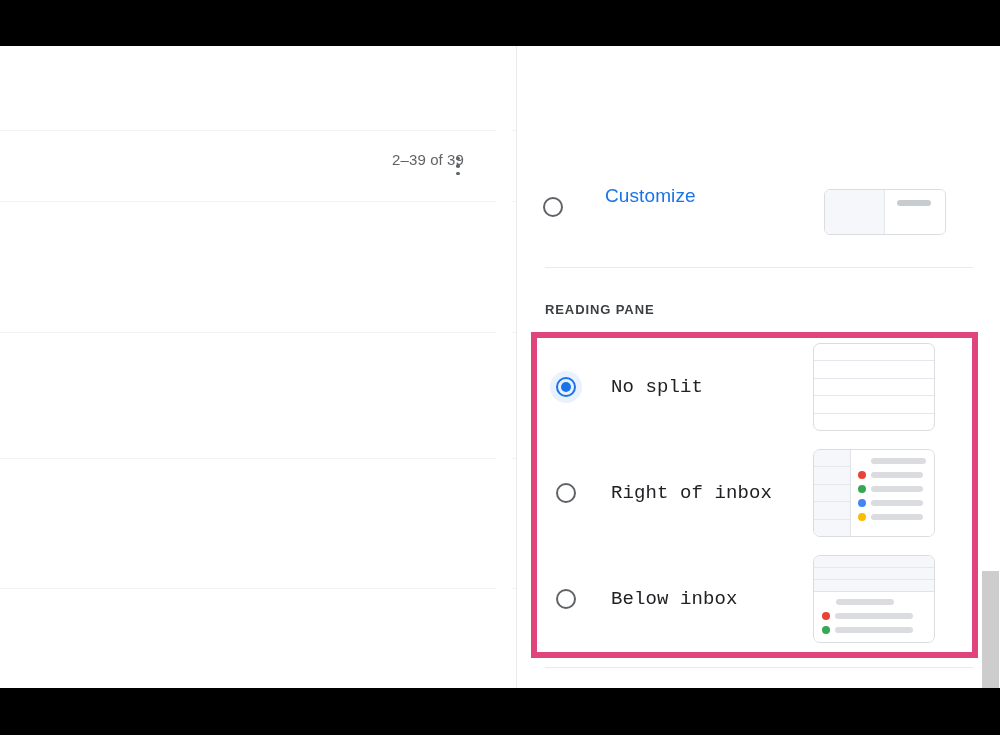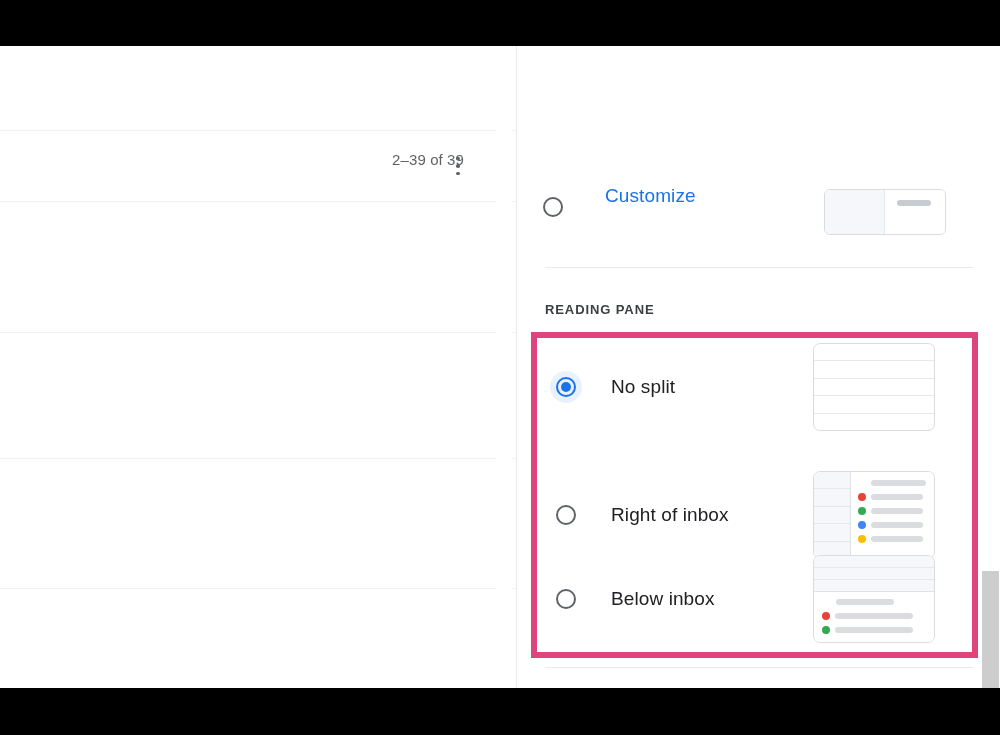--- a/index.html
+++ b/index.html
@@ -98,24 +98,24 @@
 
   
   .highlight-box {
     position:absolute; left:14px; top:286px; width:447px; height:326px;
     border:6px solid #e0447c; background:transparent; pointer-events:none; z-index:5;
   }
 
   
   .option {
     position:absolute; left:28px; width:420px; height:106px;
-    display:flex; align-items:center;
+    display:flex; align-items:center;font-family:Liberation Mono, monospace;
   }
   .option.o1 { top:288px; }
-  .option.o2 { top:416px; }
+  .option.o2 { top:394px; }
   .option.o3 { top:500px; }
 
   .radio {
     width:20px; height:20px; border-radius:50%; position:relative; flex:0 0 auto;
     margin-left:11px;
   }
   .radio.off { border:2px solid #5f6368; }
   .radio.on  { border:2px solid #1a73e8; }
   .radio.on::after {
     content:""; position:absolute; left:3px; top:3px; width:10px; height:10px;

